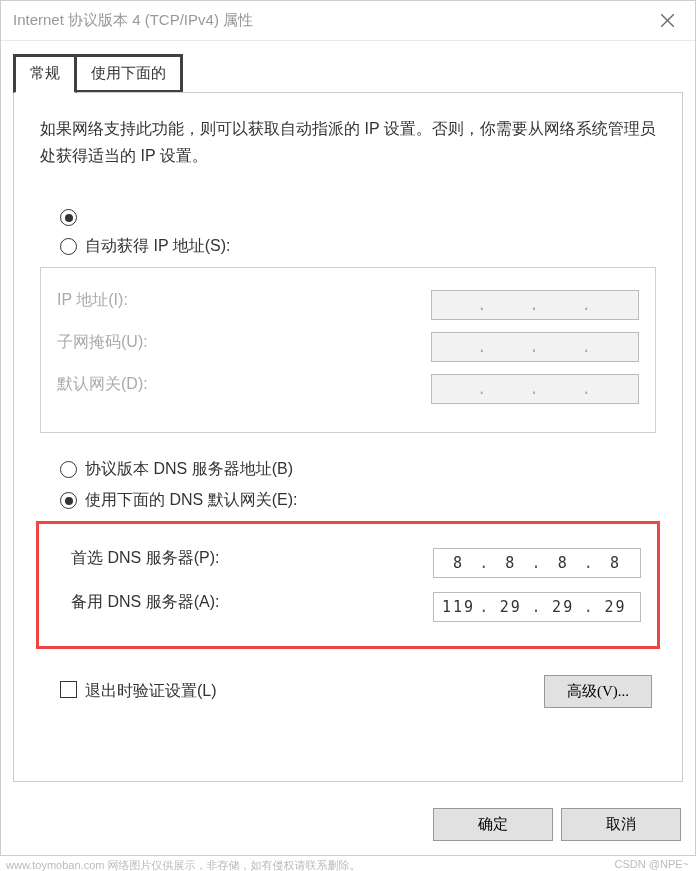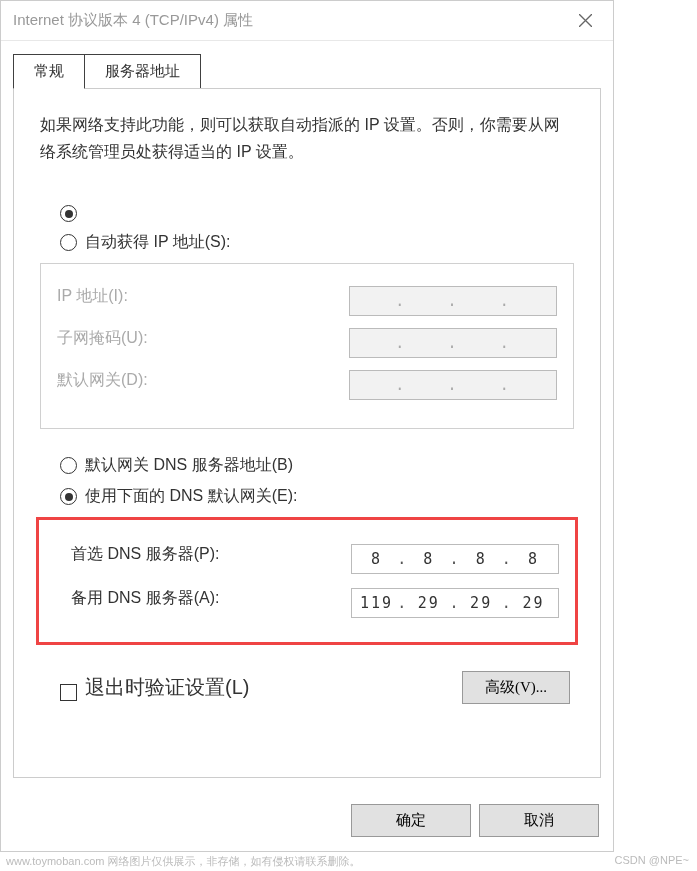--- a/index.html
+++ b/index.html
@@ -5,21 +5,21 @@
     * { box-sizing: border-box; margin: 0; padding: 0; }
     body {
       font-family: "Microsoft YaHei", "Segoe UI", sans-serif;
       font-size: 14px;
       background: #fff;
       color: #333;
       width: 697px;
     }
     .window {
       border: 1px solid #ccc;
-      width: 614px;
+      width: 696px;
       background: #fff;
     }
     .titlebar {
       display: flex;
       align-items: center;
       justify-content: space-between;
       height: 40px;
       padding: 0 0 0 12px;
       border-bottom: 1px solid #e8e8e8;
     }
@@ -39,22 +39,22 @@
     .close-btn svg { width: 13px; height: 13px; }
     .content-area {
       padding: 12px 12px 12px 12px;
     }
     .tabs {
       display: flex;
       position: relative;
       top: 1px;
     }
     .tab {
-      padding: 7px 20px;
-      border: 1px solid #404040;
+      padding: 7px 14px;
+      border: 3px solid #404040;
       background: #fff;
       font-size: 15px;
       cursor: pointer;
     }
     .tab.active {
       border-bottom: 1px solid #fff;
       position: relative;
       z-index: 2;
     }
     .tab.inactive {
@@ -139,22 +139,22 @@
     }
     .checkbox-row {
       display: flex;
       align-items: center;
       justify-content: space-between;
       margin-top: 26px;
       padding: 0 4px 0 20px;
     }
     .checkbox-group {
       display: flex;
-      align-items: flex-end;
-      font-size: 20px;
+      align-items: flex-start;
+      font-size: 16px;
     }
     .checkbox {
       width: 17px;
       height: 17px;
       border: 1px solid #333;
       margin-right: 8px;
       cursor: pointer;
     }
     .btn {
       border: 1px solid #999;
@@ -193,21 +193,21 @@
       <svg viewBox="0 0 10 10">
           <line x1="0" y1="0" x2="10" y2="10" stroke="#666" stroke-width="1"></line>
           <line x1="10" y1="0" x2="0" y2="10" stroke="#666" stroke-width="1"></line>
         </svg>
     </div>
   </div>
 
   <div class="content-area">
     <div class="tabs">
       <div class="tab active">常规</div>
-      <div class="tab inactive">服务器地址</div>
+      <div class="tab inactive">使用下面的</div>
     </div>
 
     <div class="tab-panel">
       <p class="description">如果网络支持此功能，则可以获取自动指派的 IP 设置。否则，你需要从网络系统管理员处获得适当的 IP 设置。</p>
 
       <div class="radio-row">
         <span class="radio checked"></span>
       </div>
       <div class="radio-row">
         <span class="radio"></span>
@@ -248,21 +248,21 @@
               <span class="ip-dot">.</span>
               <span class="ip-seg"></span>
               <span class="ip-dot">.</span>
               <span class="ip-seg"></span>
           </div>
         </div>
       </div>
 
       <div class="radio-row">
         <span class="radio"></span>
-        <span>默认网关 DNS 服务器地址(B)</span>
+        <span>协议版本 DNS 服务器地址(B)</span>
       </div>
       <div class="radio-row">
         <span class="radio checked"></span>
         <span>使用下面的 DNS 默认网关(E):</span>
       </div>
 
       <div class="highlight-box">
         <div class="field-row">
           <span>首选 DNS 服务器(P):</span>
           <div class="ip-input">

